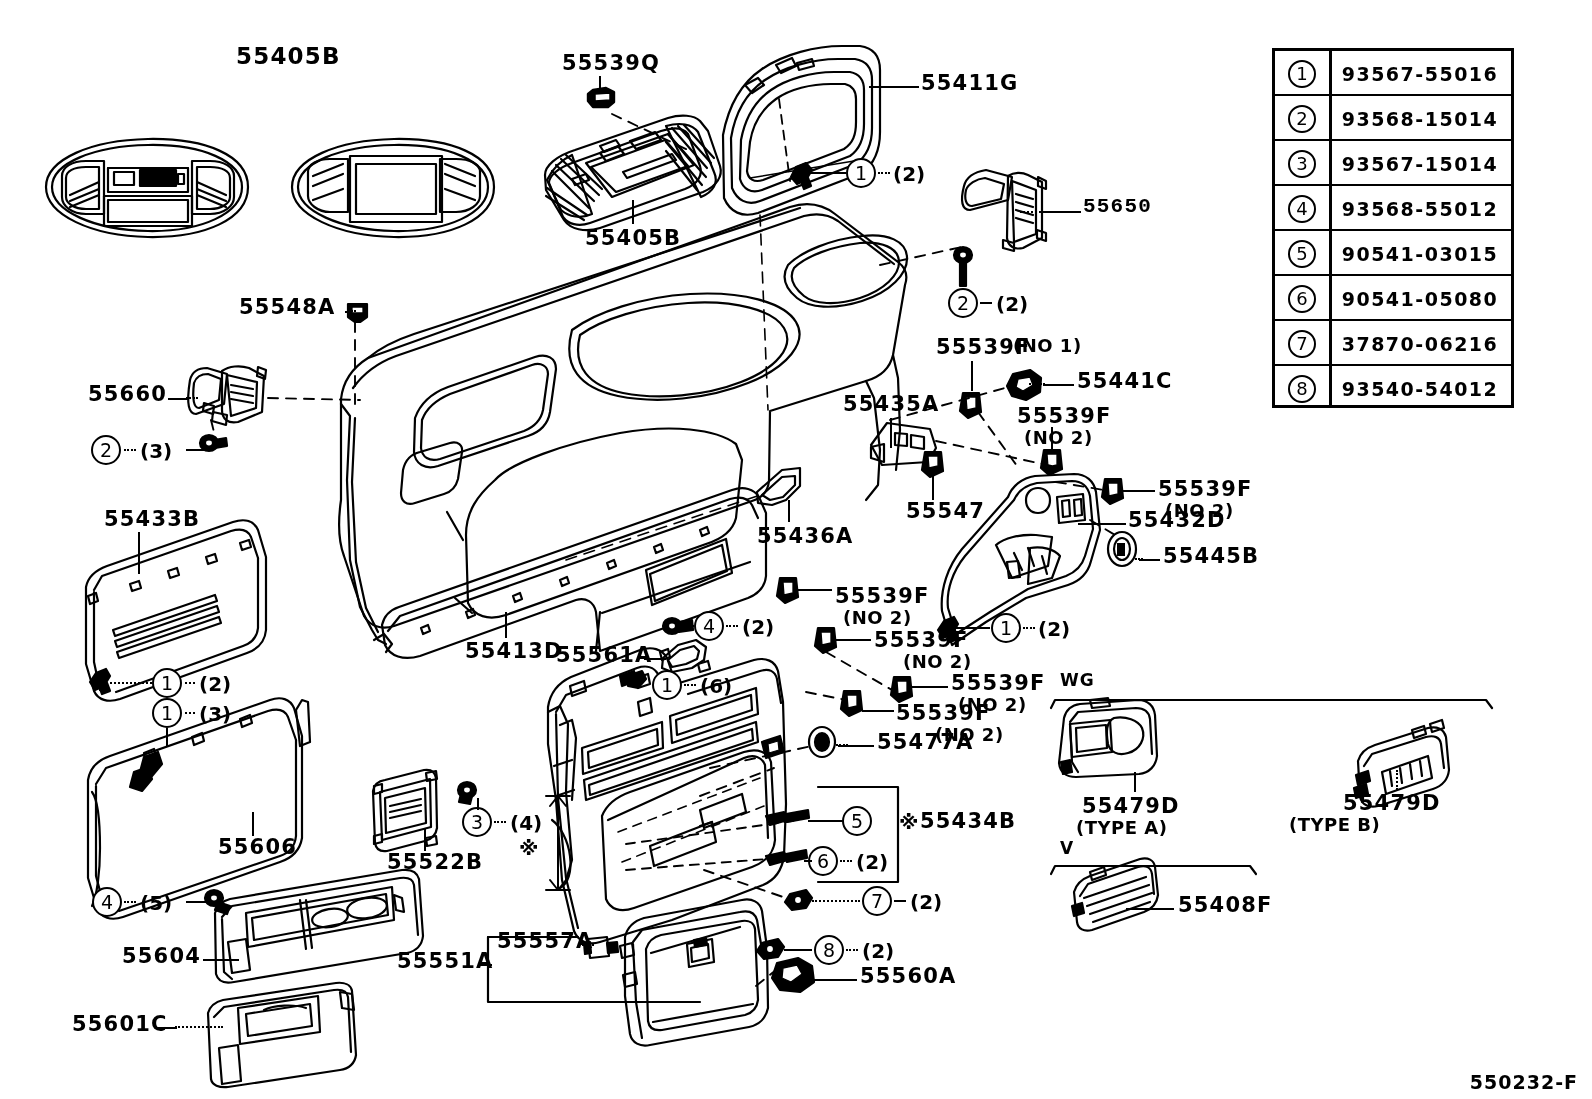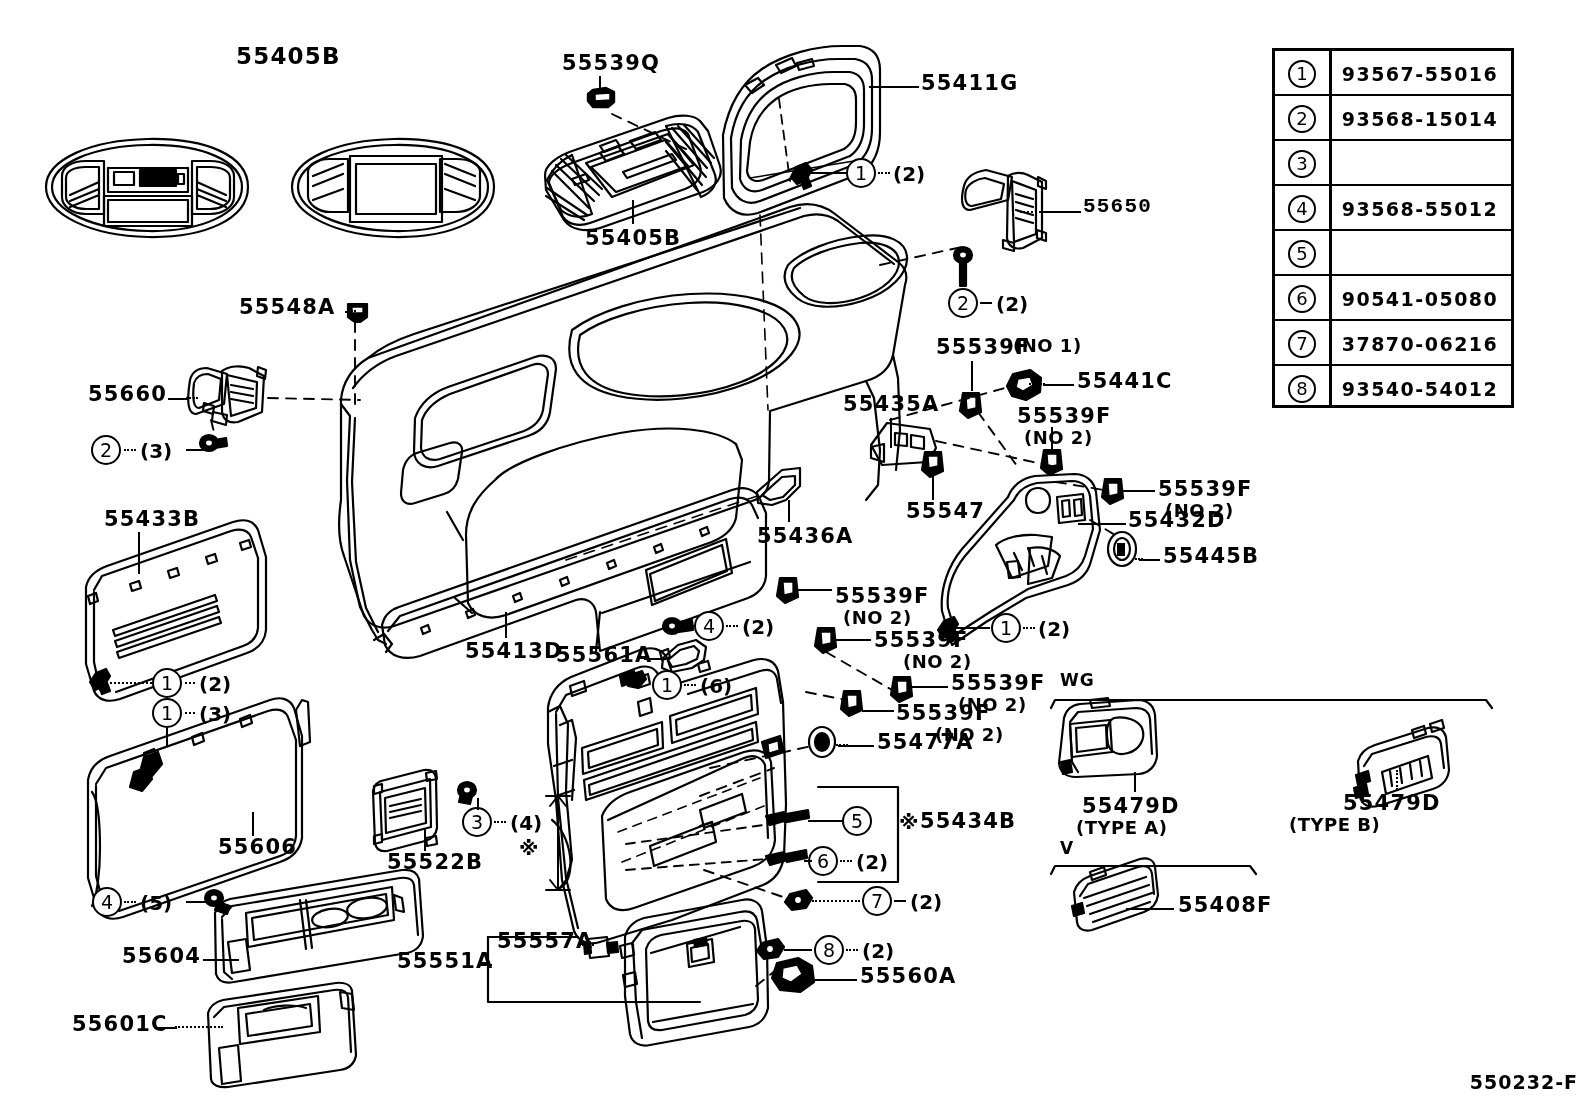--- a/index.html
+++ b/index.html
@@ -758,33 +758,35 @@
       <div class="pnum">
           <div class="circ">2</div>
         </div>
       <div class="pcode">93568-15014</div>
       <div class="rline"></div>
     </div>
     <div class="prow" style="top:90px; height:45px;">
       <div class="pnum">
           <div class="circ">3</div>
         </div>
+      <div class="pcode">93567-15014</div>
       <div class="rline"></div>
     </div>
     <div class="prow" style="top:135px; height:45px;">
       <div class="pnum">
           <div class="circ">4</div>
         </div>
       <div class="pcode">93568-55012</div>
       <div class="rline"></div>
     </div>
     <div class="prow" style="top:180px; height:45px;">
       <div class="pnum">
           <div class="circ">5</div>
         </div>
+      <div class="pcode">90541-03015</div>
       <div class="rline"></div>
     </div>
     <div class="prow" style="top:225px; height:45px;">
       <div class="pnum">
           <div class="circ">6</div>
         </div>
       <div class="pcode">90541-05080</div>
       <div class="rline"></div>
     </div>
     <div class="prow" style="top:270px; height:45px;">

